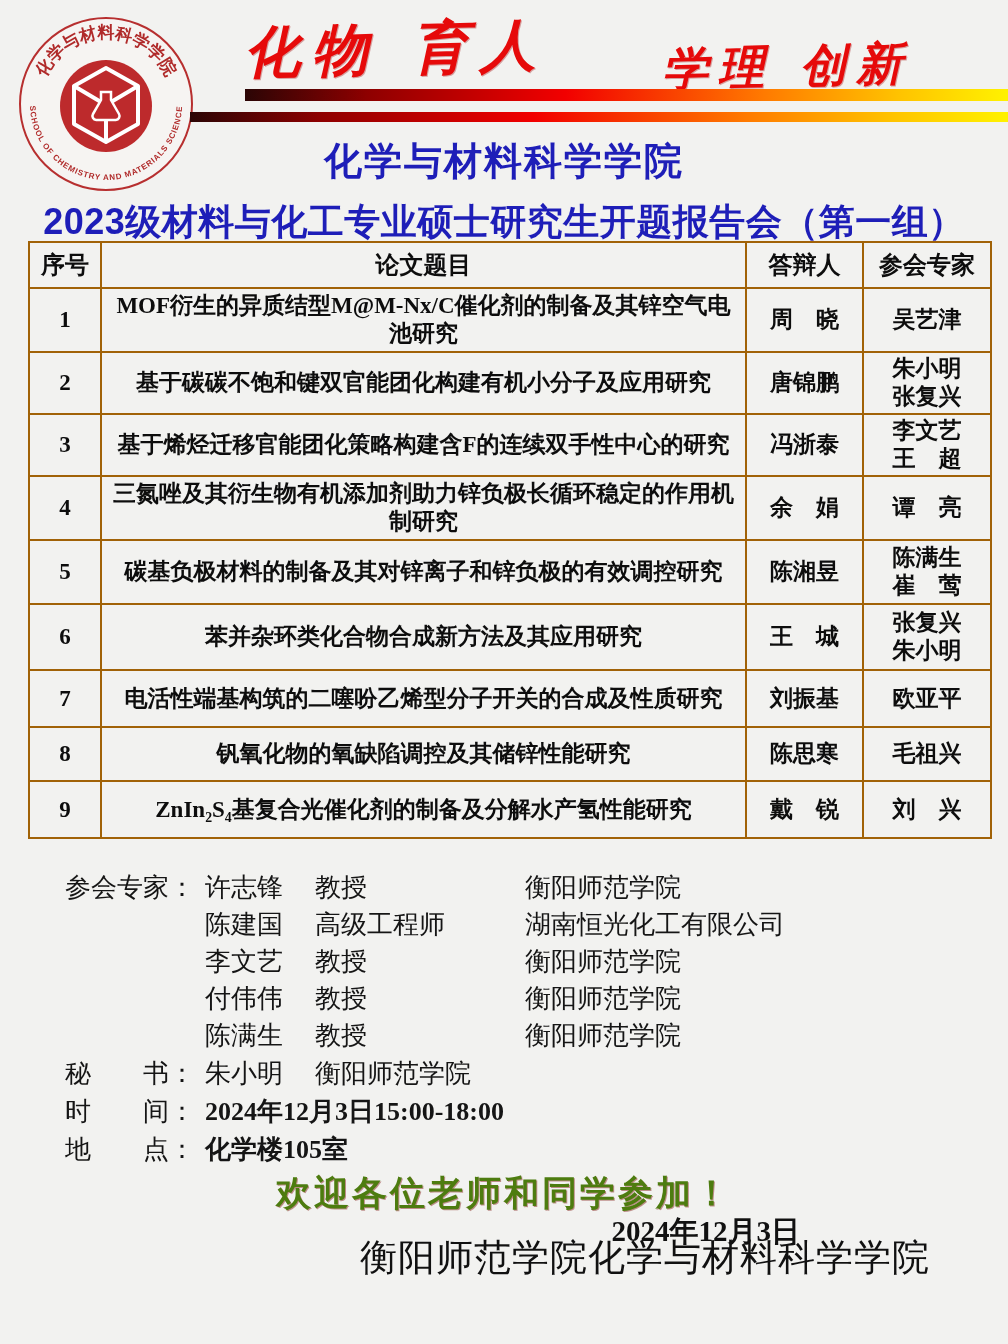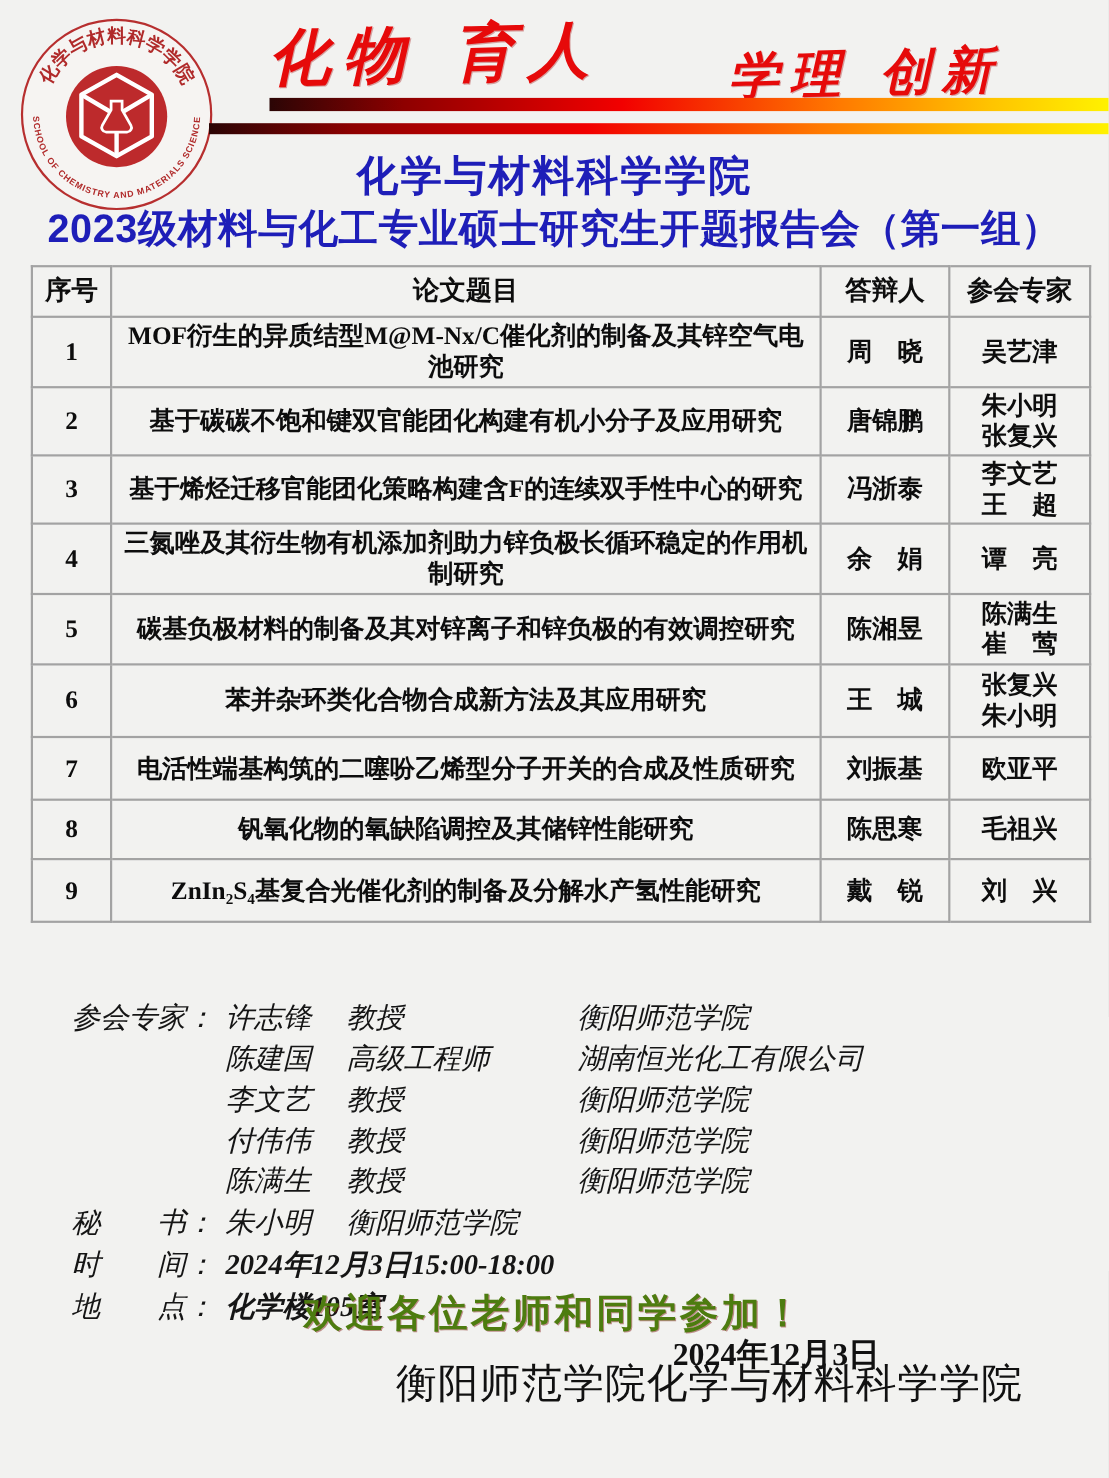--- a/index.html
+++ b/index.html
@@ -24,37 +24,37 @@
   }
   .bar1 { left:245px; top:89px;  width:763px; height:12px; }
   .bar2 { left:190px; top:112px; width:818px; height:10px; }
 
   
   .titles {
     position:absolute; top:136px; left:0; width:100%; text-align:center;
     color:#1e1eb8; font-weight:bold; font-family:"Liberation Sans", sans-serif;
   }
   .title1 { font-size:38px; line-height:50px; letter-spacing:2px; }
-  .title2 { font-size:36px; line-height:44px; letter-spacing:0.5px; }
+  .title2 { font-size:36px; line-height:44px; letter-spacing:0.5px;margin-top:14px; }
 
   
   .maintable {
     position:absolute; top:241px; left:28px; width:962px;
     border-collapse:collapse; table-layout:fixed;
     font-weight:bold; font-size:23px; color:#0d0d0d;
   }
   .maintable th, .maintable td {
-    border:2px solid #a3a3a3; text-align:center; vertical-align:middle;
+    border:2px solid #a16207; text-align:center; vertical-align:middle;
     padding:2px 5px; line-height:28px;margin-left:28px;
   }
   .maintable th { font-size:24px; }
   .cell-pre { white-space:pre-line; }
 
   
-  .info { position:absolute; left:65px; top:907px; font-size:26px; color:#151515;font-style:italic; }
+  .info { position:absolute; left:65px; top:869px; font-size:26px; color:#151515; }
   .info-row { display:flex; align-items:center; height:37px; white-space:nowrap; }
   .info-row.tall { height:38px; }
   .c-label { width:140px; }
   .c-name  { width:110px; }
   .c-title { width:210px; }
   .c-val   { font-weight:bold; }
 
   
   .welcome {
     position:absolute; top:1170px; left:0; width:100%; text-align:center;

